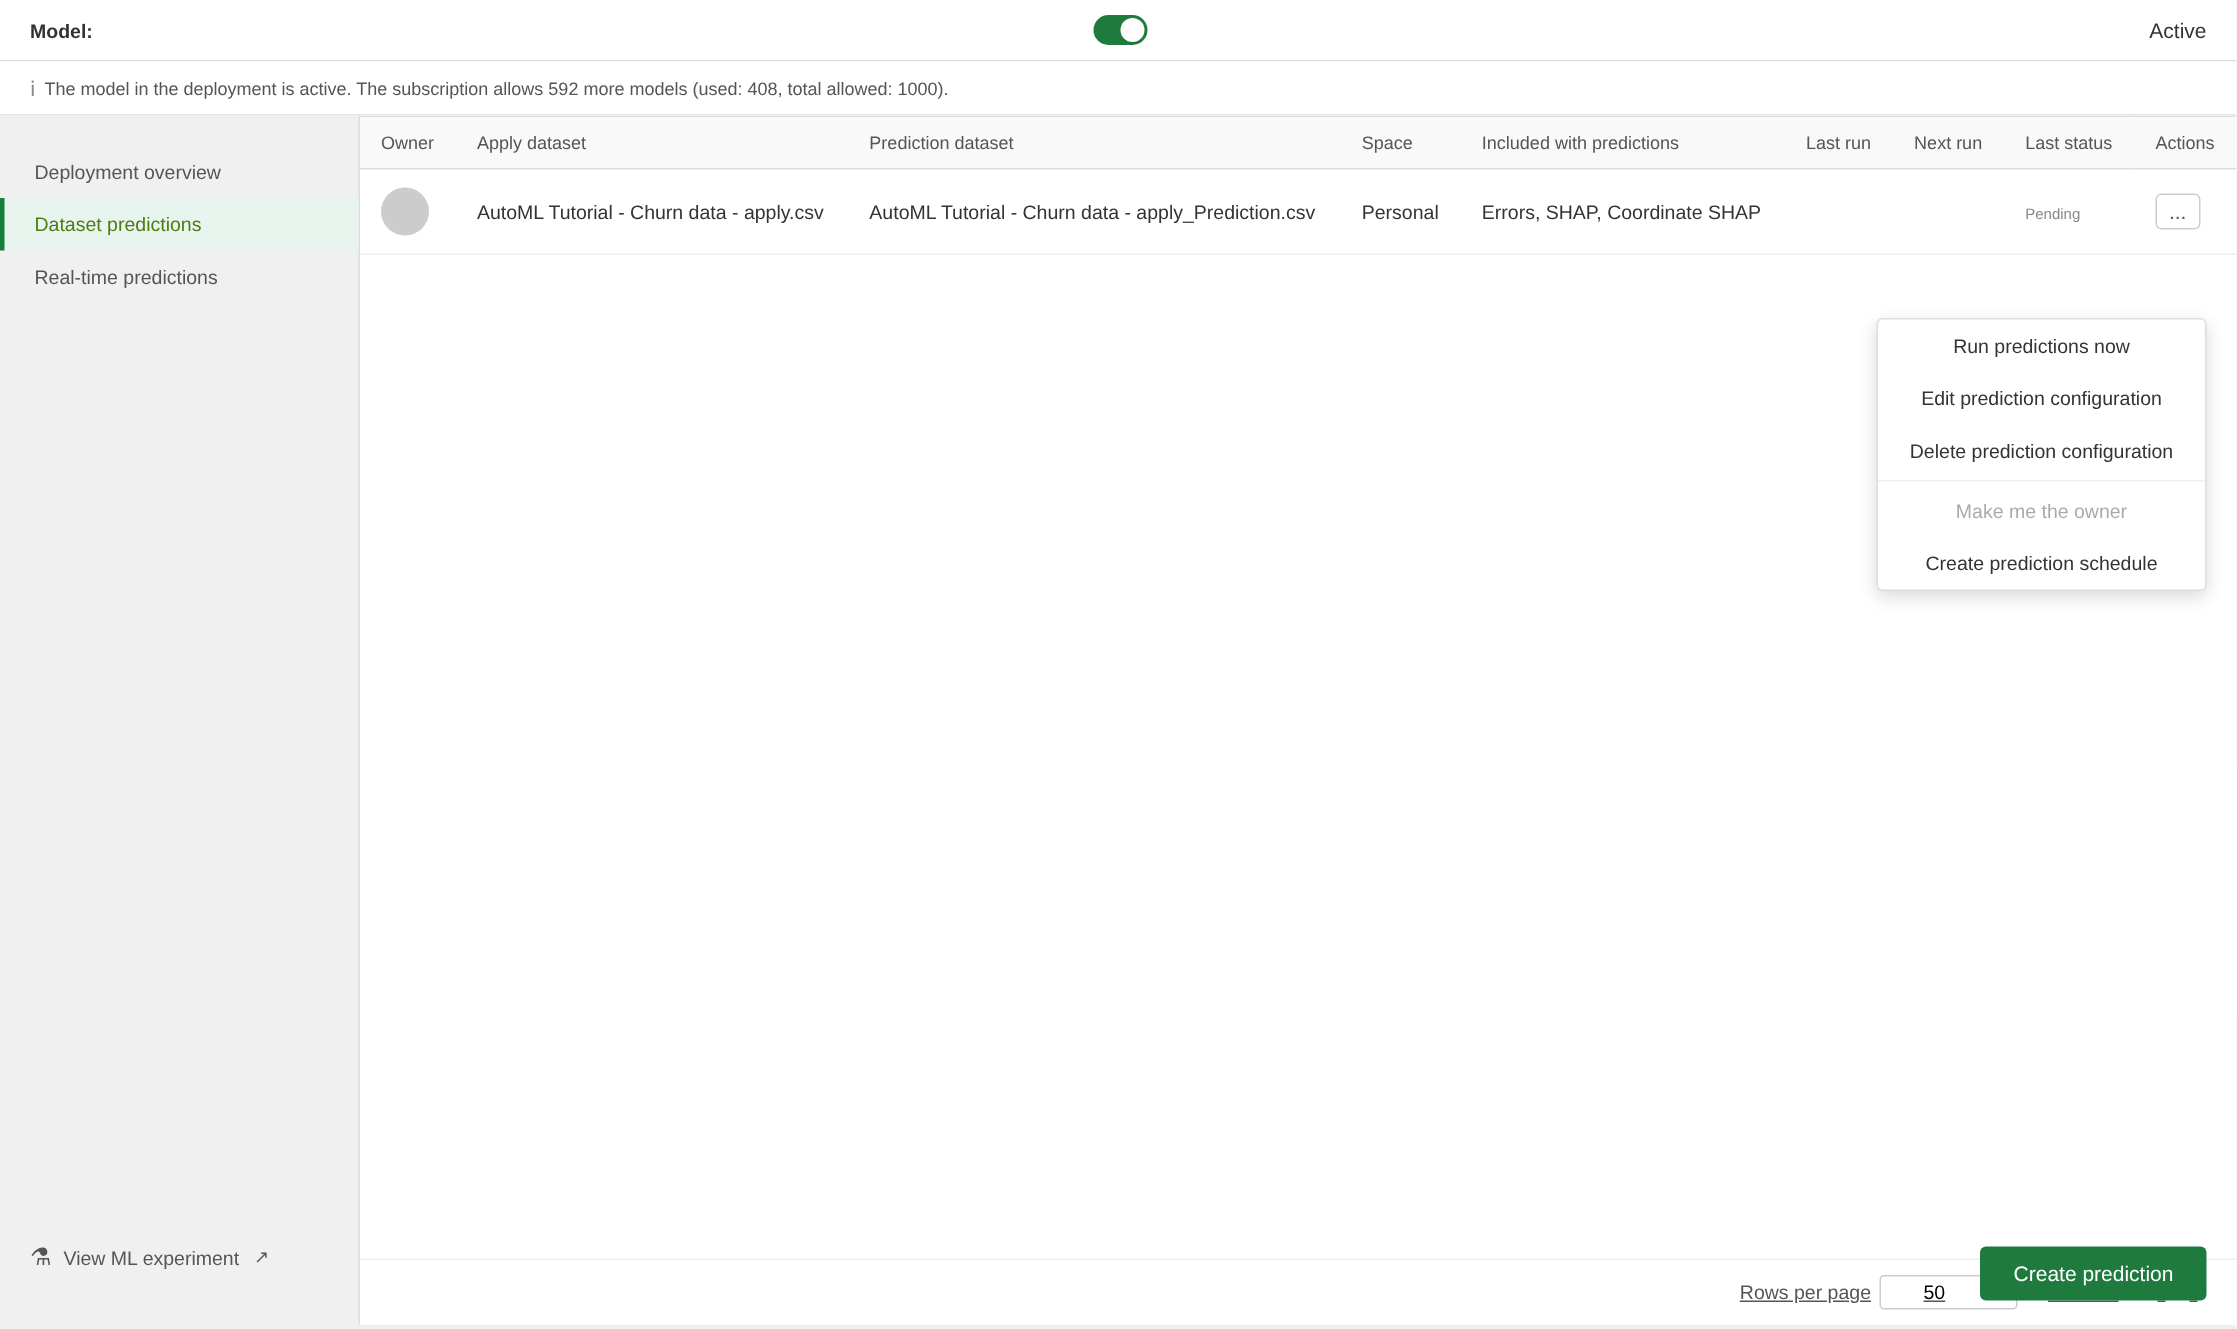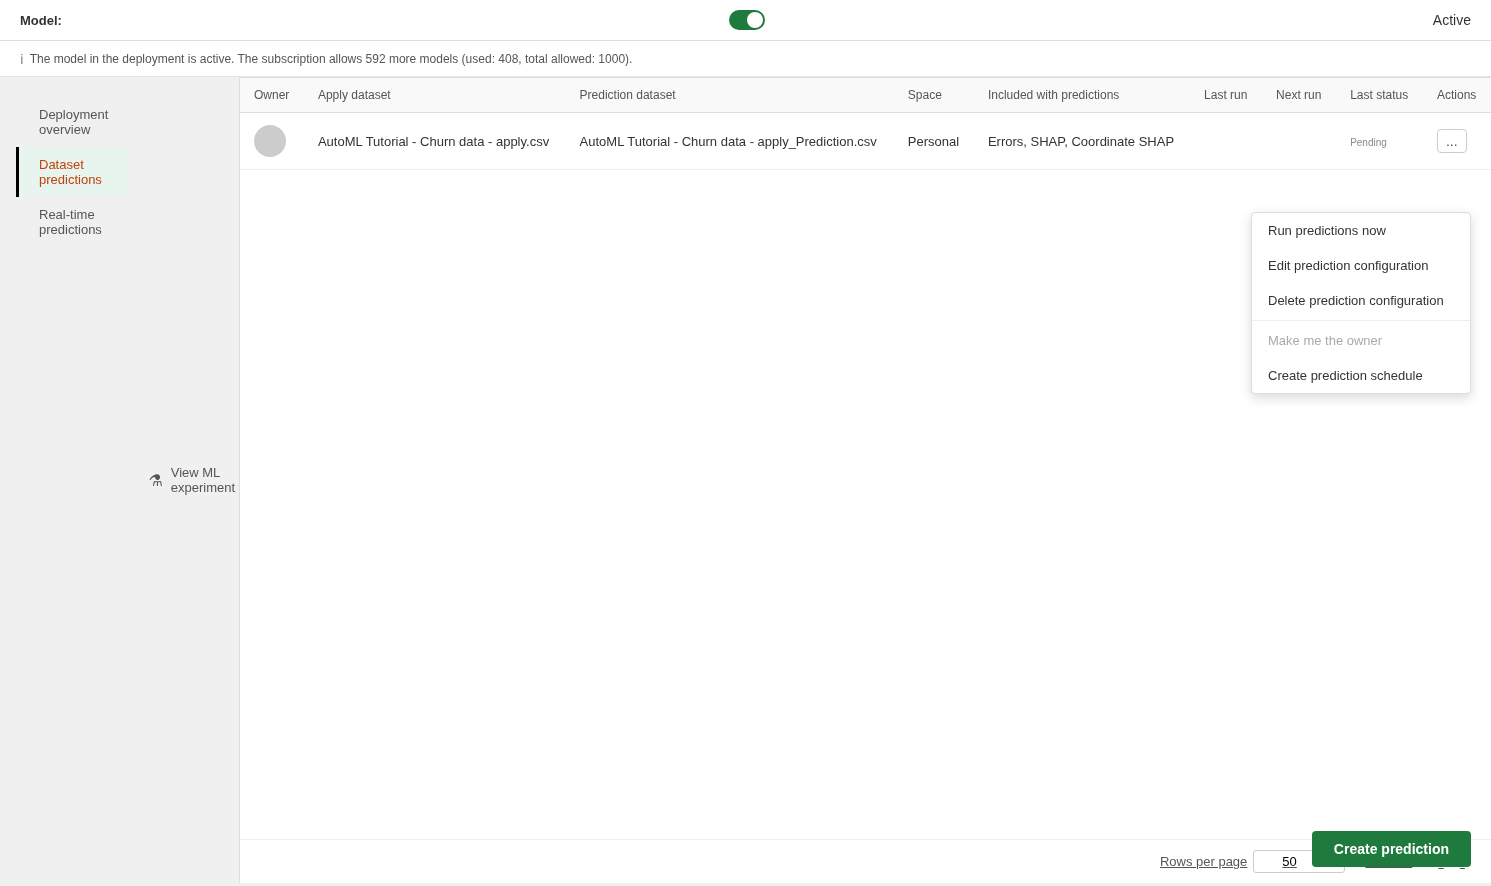--- a/index.html
+++ b/index.html
@@ -57,40 +57,40 @@
     }
 
     .main-layout {
       display: flex;
       height: calc(886px - 80px);
     }
 
     .sidebar {
       width: 240px;
       background: #f0f0f0;
-      padding: 20px 16px;
+      padding: 20px 0;
       border-right: 1px solid #ddd;
       display: flex;
-      flex-direction: row;
+      flex-direction: column;
       justify-content: space-between;
     }
     .sidebar-nav {
       display: flex;
       flex-direction: column;
     }
     .sidebar-item {
       padding: 10px 20px;
       cursor: pointer;
       font-size: 13px;
       color: #555;
       border-left: 3px solid transparent;
     }
     .sidebar-item.active {
-      color: #c2410c;
-      border-left: 3px solid #000000;
+      color: #4d7c0f;
+      border-left: 3px solid #15803d;
       background: #e8f4ee;
       font-weight: 500;
     }
     .sidebar-footer {
       padding: 15px 20px;
       display: flex;
       align-items: center;
       gap: 8px;
       color: #555;
       font-size: 13px;
@@ -164,20 +164,21 @@
     .dropdown-menu {
       position: absolute;
       top: 135px;
       right: 20px;
       background: #fff;
       border: 1px solid #ddd;
       border-radius: 4px;
       box-shadow: 0 4px 12px rgba(0,0,0,0.15);
       z-index: 100;
       min-width: 220px;
+      text-align: center;
     }
     .dropdown-item {
       padding: 10px 16px;
       font-size: 13px;
       cursor: pointer;
       color: #333;
     }
     .dropdown-item.disabled {
       color: #aaa;
       cursor: default;
@@ -240,21 +241,21 @@
       justify-content: flex-end;
       width: 100%;
     }
     .create-prediction-btn {
       background: #1f7a3e;
       color: white;
       border: none;
       border-radius: 4px;
       padding: 10px 22px;
       font-size: 14px;
-      font-weight: 700;
+      font-weight: 400;
       cursor: pointer;
     }
   </style>
 </head>
 <body>
 
 <div class="header-bar">
   <span class="model-label">Model:</span>
   <div class="toggle-switch"></div>
   <span class="active-text">Active</span>

